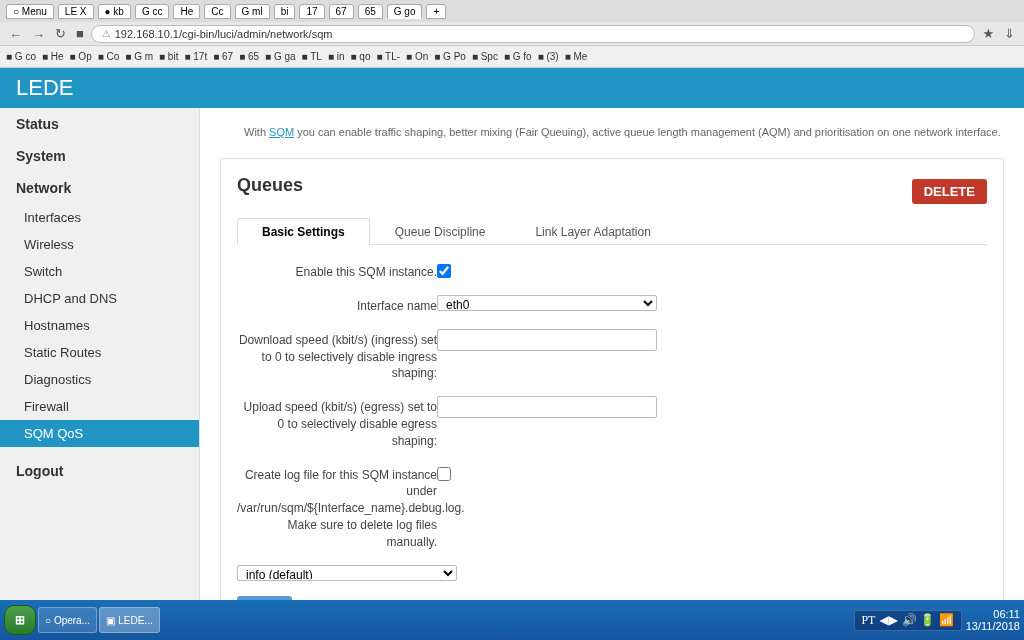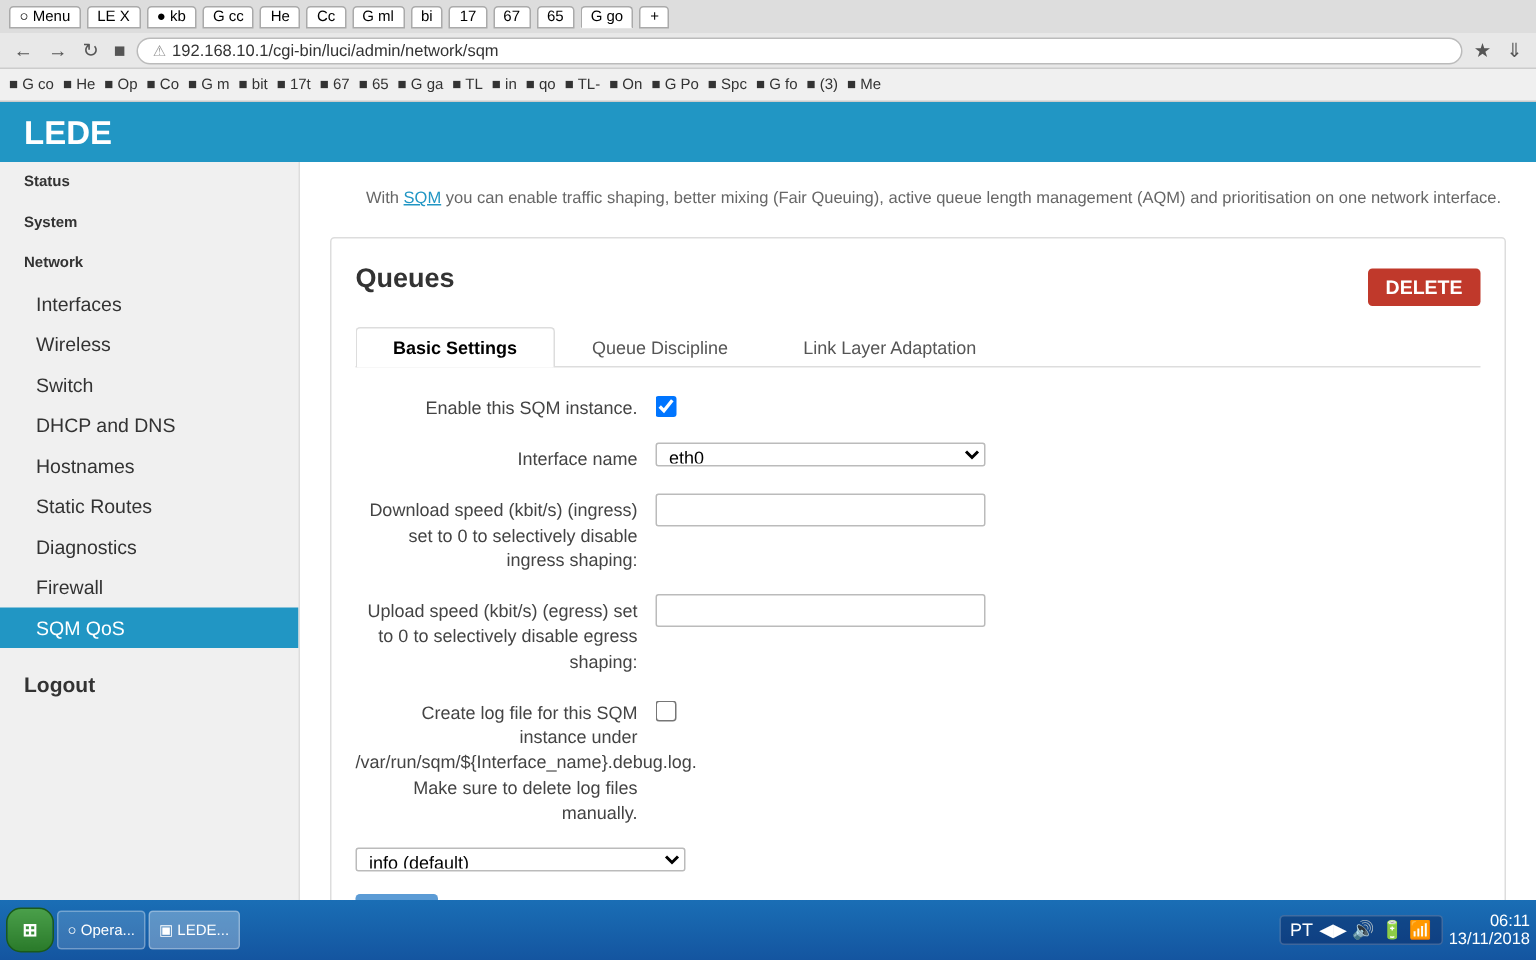--- a/index.html
+++ b/index.html
@@ -13,26 +13,26 @@
     .url-bar { flex: 1; border: 1px solid #bbb; border-radius: 10px; padding: 1px 10px; font-size: 11px; background: #fff; height: 18px; display: flex; align-items: center; gap: 4px; }
     .url-text { color: #333; font-size: 11px; }
     .secure-icon { color: #999; font-size: 10px; }
     .bookmarks-bar { background: #f0f0f0; padding: 2px 6px; border-bottom: 1px solid #ccc; display: flex; align-items: center; gap: 6px; height: 22px; overflow: hidden; }
     .bm-item { font-size: 10px; color: #333; cursor: pointer; white-space: nowrap; }
 
     
     .page-wrapper { display: flex; height: calc(640px - 96px); background: #f5f5f5; }
 
     
-    .page-header { background: #2196c4; color: white; padding: 8px 16px; font-size: 22px; font-weight: bold; height: 40px; display: flex; }
+    .page-header { background: #2196c4; color: white; padding: 8px 16px; font-size: 22px; font-weight: normal; height: 40px; display: flex; align-items: center; }
 
     
     .sidebar { width: 200px; background: #f0f0f0; border-right: 1px solid #ddd; overflow-y: auto; flex-shrink: 0; }
     .sidebar-section { padding: 0; }
-    .sidebar-title { padding: 8px 16px; font-size: 10px; font-weight: bold; color: #333; cursor: pointer; }
+    .sidebar-title { padding: 8px 16px; font-size: 14px; font-weight: bold; color: #333; cursor: pointer; }
     .sidebar-sub { padding: 6px 16px 6px 24px; font-size: 13px; color: #333; cursor: pointer; }
     .sidebar-sub.active { background: #2196c4; color: white; }
     .sidebar-logout { padding: 8px 16px; font-size: 14px; font-weight: bold; color: #333; cursor: pointer; margin-top: 8px; }
 
     
     .main-content { flex: 1; overflow-y: auto; padding: 0; background: #fff; }
     .content-inner { padding: 10px 20px 20px 20px; }
 
     .page-subtitle { font-size: 11px; color: #666; margin-bottom: 12px; padding: 8px 0; margin-left: 24px; }
     .page-subtitle a { color: #2196c4; text-decoration: underline; }
@@ -42,37 +42,37 @@
 
     .delete-btn { float: right; background: #c0392b; color: white; border: none; border-radius: 3px; padding: 5px 12px; font-size: 13px; font-weight: bold; cursor: pointer; }
 
     
     .tabs { display: flex; border-bottom: 1px solid #ddd; margin-bottom: 16px; margin-top: 8px; }
     .tab { padding: 6px 24px; font-size: 12px; cursor: pointer; border: 1px solid transparent; border-bottom: none; margin-bottom: -1px; border-radius: 3px 3px 0 0; color: #555; }
     .tab.active { background: #fff; border-color: #ddd; color: #000; font-weight: bold; }
 
     
     .form-row { display: flex; align-items: flex-start; margin-bottom: 14px; }
-    .form-label { width: 200px; text-align: right; padding-right: 12px; padding-top: 3px; font-size: 12px; color: #444; line-height: 1.4; flex-shrink: 0; }
+    .form-label { width: 200px; text-align: right; padding-top: 3px; font-size: 12px; color: #444; line-height: 1.4; flex-shrink: 0; }
     .form-control { flex: 1; }
     .form-input { width: 220px; border: 1px solid #bbb; border-radius: 2px; padding: 2px 6px; font-size: 13px; height: 22px; }
     .form-select { width: 220px; border: 1px solid #bbb; border-radius: 2px; padding: 1px 4px; font-size: 12px; height: 16px; background: #fff; }
     .form-checkbox { width: 14px; height: 14px; margin-top: 3px; }
 
     .add-btn { background: #5b9bd5; color: white; border: none; border-radius: 3px; padding: 5px 14px; font-size: 13px; cursor: pointer; }
 
     
     .taskbar { position: fixed; bottom: 0; left: 0; right: 0; height: 40px; background: linear-gradient(to bottom, #1a6eb5, #1455a0); display: flex; align-items: center; padding: 0 4px; gap: 2px; z-index: 100; }
     .taskbar-start { background: linear-gradient(to bottom, #4a9f4a, #2a7a2a); border: 1px solid #1a5a1a; border-radius: 10px; color: white; padding: 4px 10px; font-size: 12px; font-weight: bold; cursor: pointer; height: 30px; display: flex; align-items: center; }
     .taskbar-item { background: rgba(255,255,255,0.15); border: 1px solid rgba(255,255,255,0.3); border-radius: 3px; color: white; padding: 2px 6px; font-size: 10px; cursor: pointer; height: 26px; display: flex; align-items: center; white-space: nowrap; overflow: hidden; max-width: 120px; }
     .taskbar-item.active { background: rgba(255,255,255,0.3); }
     .taskbar-time { text-align: right; }
 
     
-    .tray-area { background: rgba(0,0,50,0.3); border: 1px solid rgba(255,255,255,0.2); border-radius: 3px; padding: 2px 6px; display: flex; align-items: flex-start; gap: 4px; }
+    .tray-area { background: rgba(0,0,50,0.3); border: 1px solid rgba(255,255,255,0.2); border-radius: 3px; padding: 2px 6px; display: flex; align-items: flex-start; gap: 4px; font-family: Liberation Serif, serif; }
     .tray-icon { font-size: 12px; color: white; }
 
     .clearfix::after { content: ''; display: table; clear: both; }
   </style>
 </head>
 <body>
 
 <div class="browser-tabs">
   <div class="browser-tab">○ Menu</div>
   <div class="browser-tab">LE X</div>

